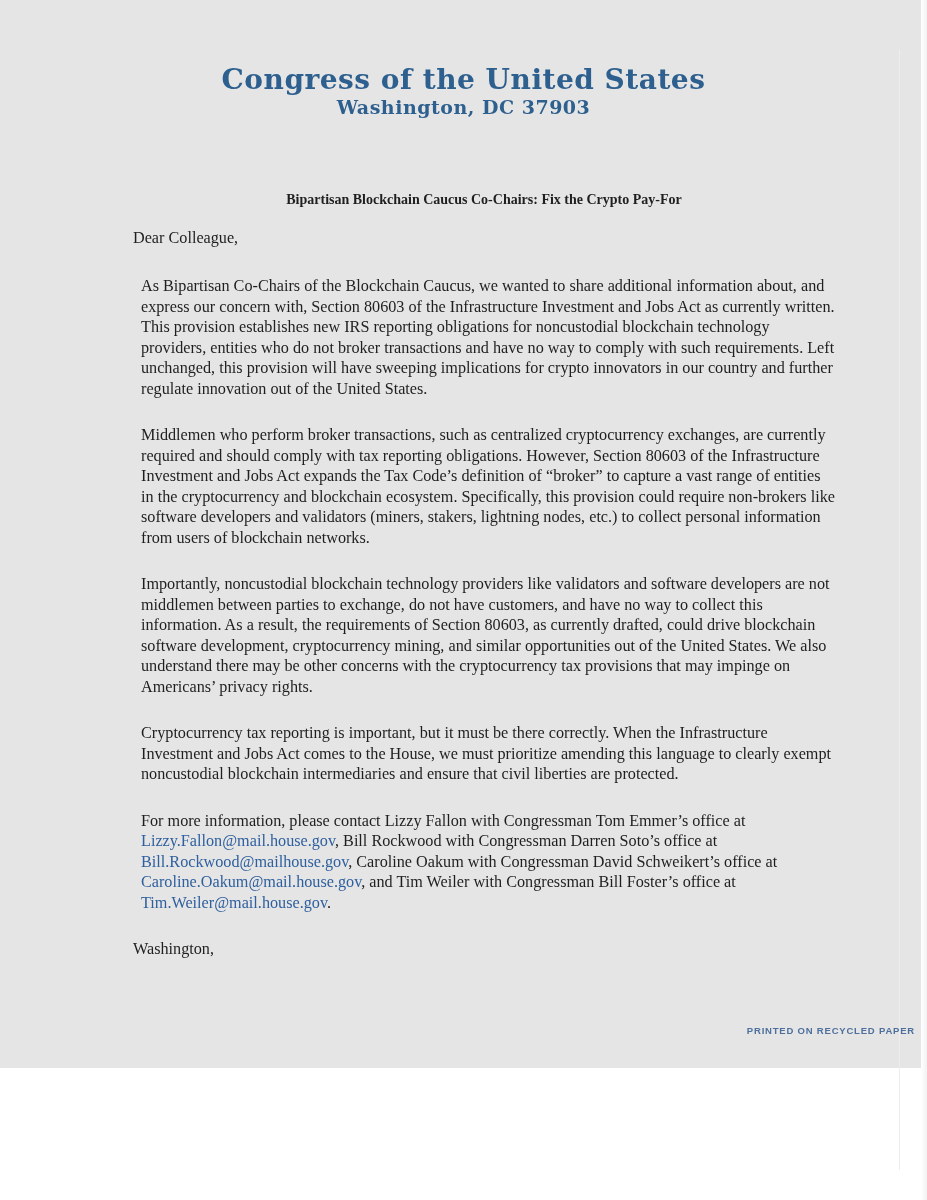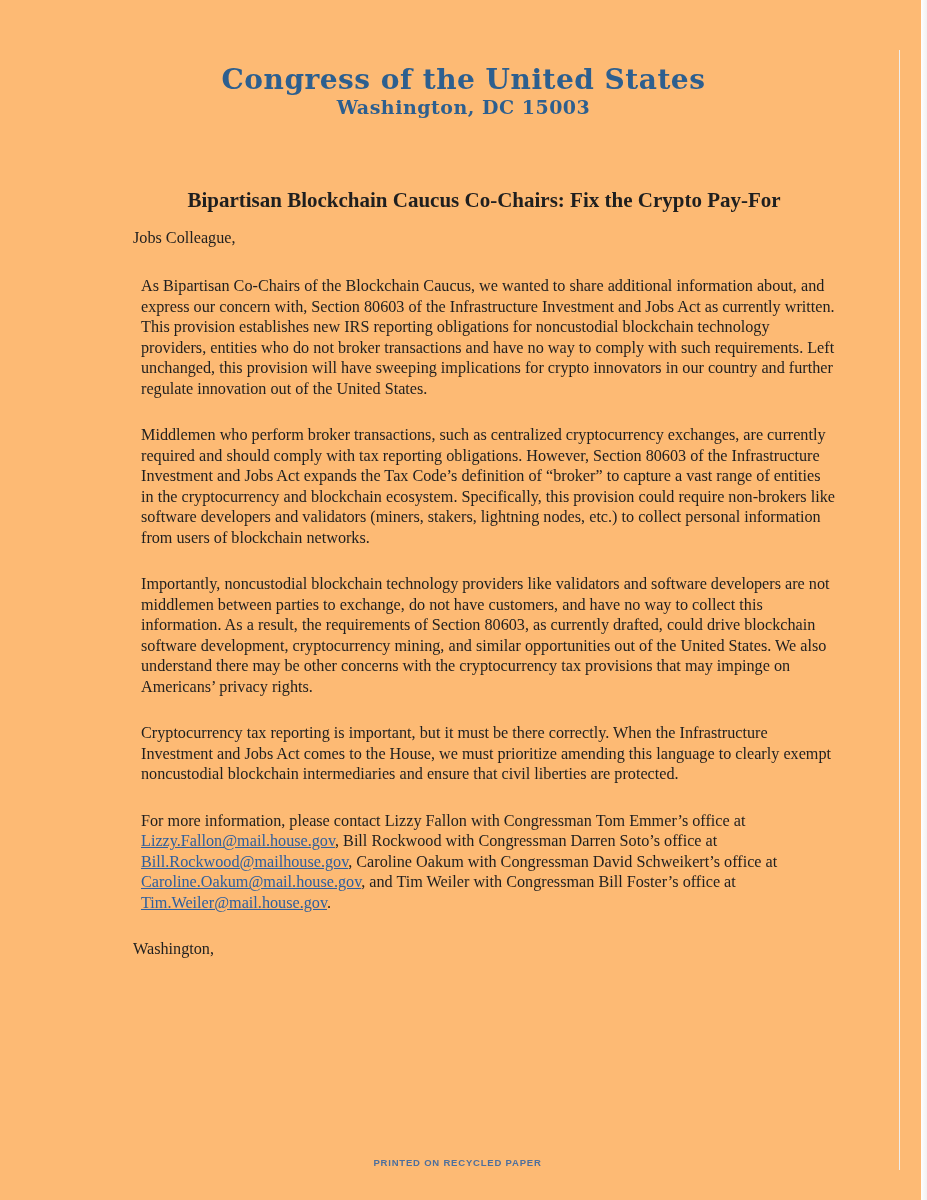--- a/index.html
+++ b/index.html
@@ -11,22 +11,22 @@
     width: 927px;
     height: 1200px;
     position: relative;
     overflow: hidden;
     font-family: "Liberation Serif", serif;
     color: var(--text-color, #1f1f1f);
   }
   .page {
     position: relative;
     width: 927px;
-    height: 1200px;
-    background: #fdba74;
+    height: 1068px;
+    background: #e5e5e5;
   }
   .letterhead {
     padding-top: 64px;
     text-align: center;
     color: var(--blue, #2d5f8f);
   }
   .letterhead-line1 {
     font-family: "DejaVu Serif", serif;
     font-weight: 700;
     font-size: 28px;
@@ -44,43 +44,42 @@
     width: 702px;
     margin-left: 133px;
     font-size: 16.2px;
     line-height: 20.5px;
   }
   .letter-title {
     margin-top: 70px;
     margin-bottom: 18px;
     text-align: center;
     font-weight: 700;
-    font-size: 21px;
+    font-size: 14px;
     line-height: 20px;
   }
   .salutation {
     margin: 0 0 28px 0;
   }
   .letter p.body-para {
     margin: 0 0 26px 8px;
   }
   .closing {
     margin: 0;
   }
   .email-link {
     color: var(--link-blue, #2e5f9e);
-    text-decoration: underline;
     cursor: pointer;
   }
   .footer-note {
     position: absolute;
     left: 0;
     right: 12px;
     bottom: 32px;
-    text-align: center;
+    text-align: right;
     font-family: "Liberation Sans", sans-serif;
     font-size: 9.5px;
     font-weight: 700;
     letter-spacing: 0.8px;
     color: var(--footer-blue, #4d6f9d);
   }
   
   .scan-line-right {
     position: absolute;
     left: 899px;
@@ -98,28 +97,28 @@
     background: linear-gradient(to right, #ffffff, #f2f2f2);
   }
 </style>
 </head>
 <body>
 
 <div class="page">
 
   <div class="letterhead">
     <div class="letterhead-line1">Congress of the United States</div>
-    <div class="letterhead-line2">Washington, DC 15003</div>
+    <div class="letterhead-line2">Washington, DC 37903</div>
   </div>
 
   <div class="letter">
 
     <div class="letter-title">Bipartisan Blockchain Caucus Co-Chairs: Fix the Crypto Pay-For</div>
 
-    <p class="salutation">Jobs Colleague,</p>
+    <p class="salutation">Dear Colleague,</p>
 
     <p class="body-para">As Bipartisan Co-Chairs of the Blockchain Caucus, we wanted to share additional information about, and express our concern with, Section 80603 of the Infrastructure Investment and Jobs Act as currently written. This provision establishes new IRS reporting obligations for noncustodial blockchain technology providers, entities who do not broker transactions and have no way to comply with such requirements. Left unchanged, this provision will have sweeping implications for crypto innovators in our country and further regulate innovation out of the United States.</p>
 
     <p class="body-para">Middlemen who perform broker transactions, such as centralized cryptocurrency exchanges, are currently required and should comply with tax reporting obligations. However, Section 80603 of the Infrastructure Investment and Jobs Act expands the Tax Code’s definition of “broker” to capture a vast range of entities in the cryptocurrency and blockchain ecosystem. Specifically, this provision could require non-brokers like software developers and validators (miners, stakers, lightning nodes, etc.) to collect personal information from users of blockchain networks.</p>
 
     <p class="body-para">Importantly, noncustodial blockchain technology providers like validators and software developers are not middlemen between parties to exchange, do not have customers, and have no way to collect this information. As a result, the requirements of Section 80603, as currently drafted, could drive blockchain software development, cryptocurrency mining, and similar opportunities out of the United States. We also understand there may be other concerns with the cryptocurrency tax provisions that may impinge on Americans’ privacy rights.</p>
 
     <p class="body-para">Cryptocurrency tax reporting is important, but it must be there correctly. When the Infrastructure Investment and Jobs Act comes to the House, we must prioritize amending this language to clearly exempt noncustodial blockchain intermediaries and ensure that civil liberties are protected.</p>
 
     <p class="body-para"><span>For more information, please contact Lizzy Fallon with Congressman Tom Emmer’s office at </span><a class="email-link">Lizzy.Fallon@mail.house.gov</a><span>, Bill Rockwood with Congressman Darren Soto’s office at </span><a class="email-link">Bill.Rockwood@mailhouse.gov</a><span>, Caroline Oakum with Congressman David Schweikert’s office at </span><a class="email-link">Caroline.Oakum@mail.house.gov</a><span>, and Tim Weiler with Congressman Bill Foster’s office at </span><a class="email-link">Tim.Weiler@mail.house.gov</a><span>.</span></p>

